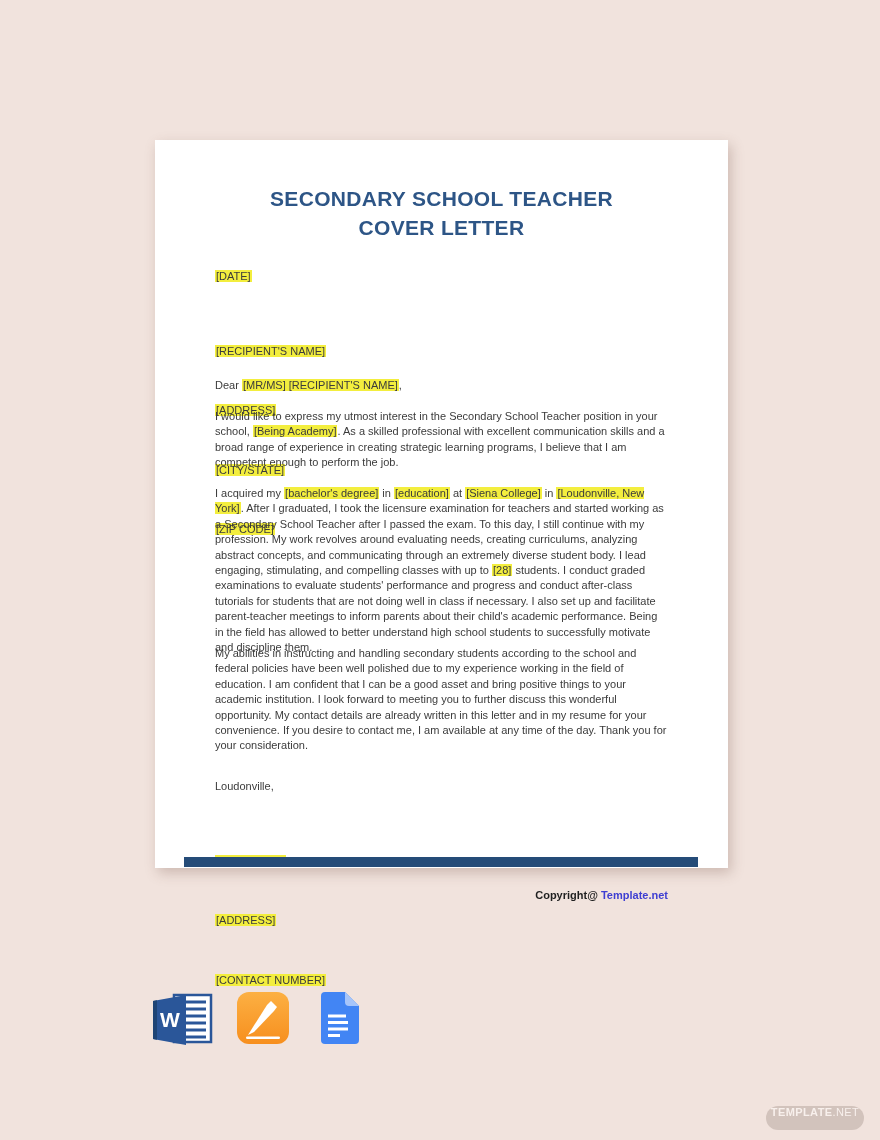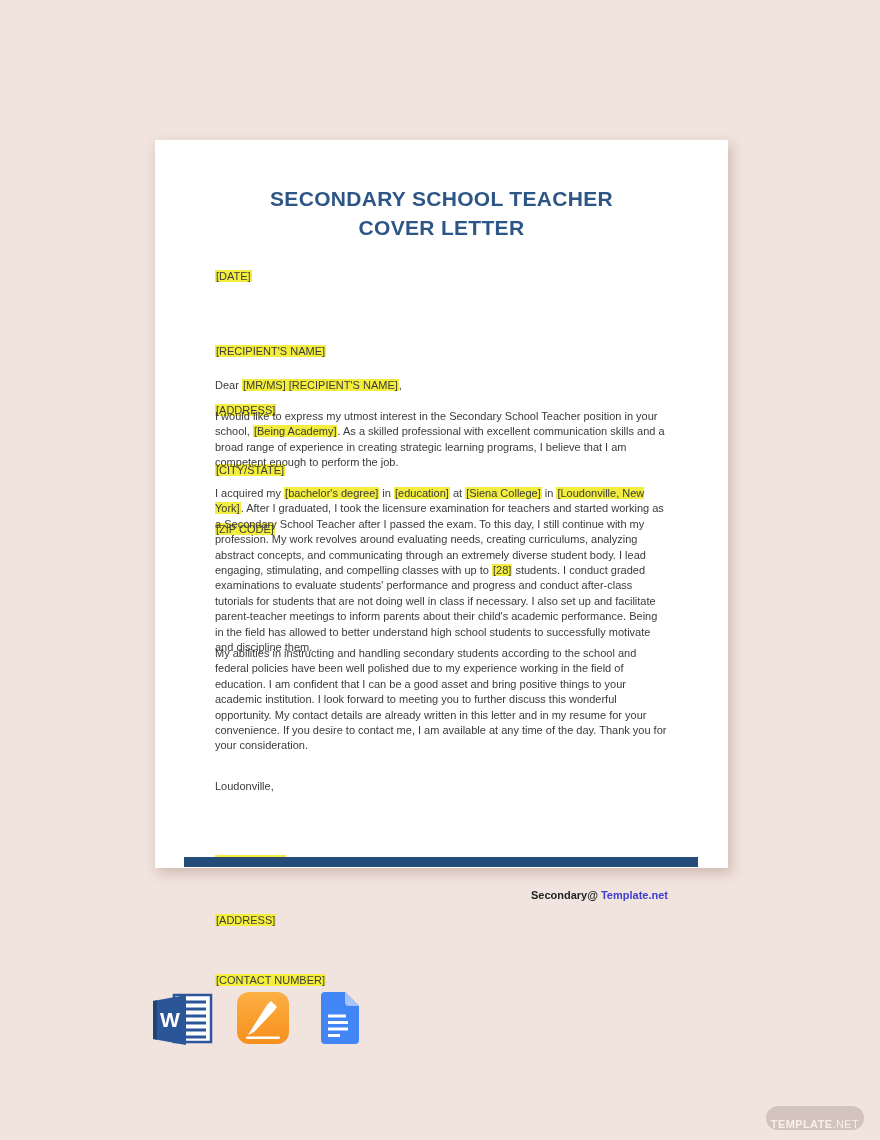--- a/index.html
+++ b/index.html
@@ -42,21 +42,21 @@
 
   .icons-row{position:absolute;left:150px;top:992px;height:54px;}
   .app-icon{position:absolute;top:0;display:block;}
   .icon-word{left:0;}
   .icon-pages{left:87px;}
   .icon-docs{left:167px;}
 
   .watermark{
     position:absolute;left:766px;top:1106px;width:98px;height:24px;
     background:var(--watermark-bg);border-radius:12px;
-    display:flex;align-items:flex-end;justify-content:center;
+    display:flex;align-items:flex-start;justify-content:center;
     color:var(--watermark-text);font-size:11px;letter-spacing:.4px;
   }
   .watermark .b{font-weight:bold;}
 </style>
 </head>
 <body>
 
 <div class="page">
   <h1 class="title"><span>SECONDARY SCHOOL TEACHER</span><br><span>COVER LETTER</span></h1>
 
@@ -76,21 +76,21 @@
   <p class="txt para3" id="para3"><span>My abilities in instructing and handling secondary students according to the school and federal policies have been well polished due to my experience working in the field of education. I am confident that I can be a good asset and bring positive things to your academic institution. I look forward to meeting you to further discuss this wonderful opportunity. My contact details are already written in this letter and in my resume for your convenience. If you desire to contact me, I am available at any time of the day. Thank you for your consideration.</span></p>
 
   <p class="txt closing">Loudonville,</p>
 
   <div class="txt signature-block" id="signature-block">
       <div class="field-line"><span class="hl">[SIGNATURE]</span></div>
       <div class="field-line"><span class="hl">[ADDRESS]</span></div>
       <div class="field-line"><span class="hl">[CONTACT NUMBER]</span></div>
     </div>
 
-  <div class="txt copyright"><span>Secondary@ </span><a href="#">Template.net</a></div>
+  <div class="txt copyright"><span>Copyright@ </span><a href="#">Template.net</a></div>
 
   <div class="footer-bar"></div>
 </div>
 
 <div class="icons-row">
   <svg class="app-icon icon-word" width="63" height="54" viewBox="0 0 63 54">
     <rect x="24" y="3" width="37" height="47" fill="#ffffff" stroke="var(--word-blue)" stroke-width="2.5"></rect>
     <g stroke="var(--word-blue)" stroke-width="3">
       <line x1="29" y1="10" x2="56" y2="10"></line>
       <line x1="29" y1="17" x2="56" y2="17"></line>

